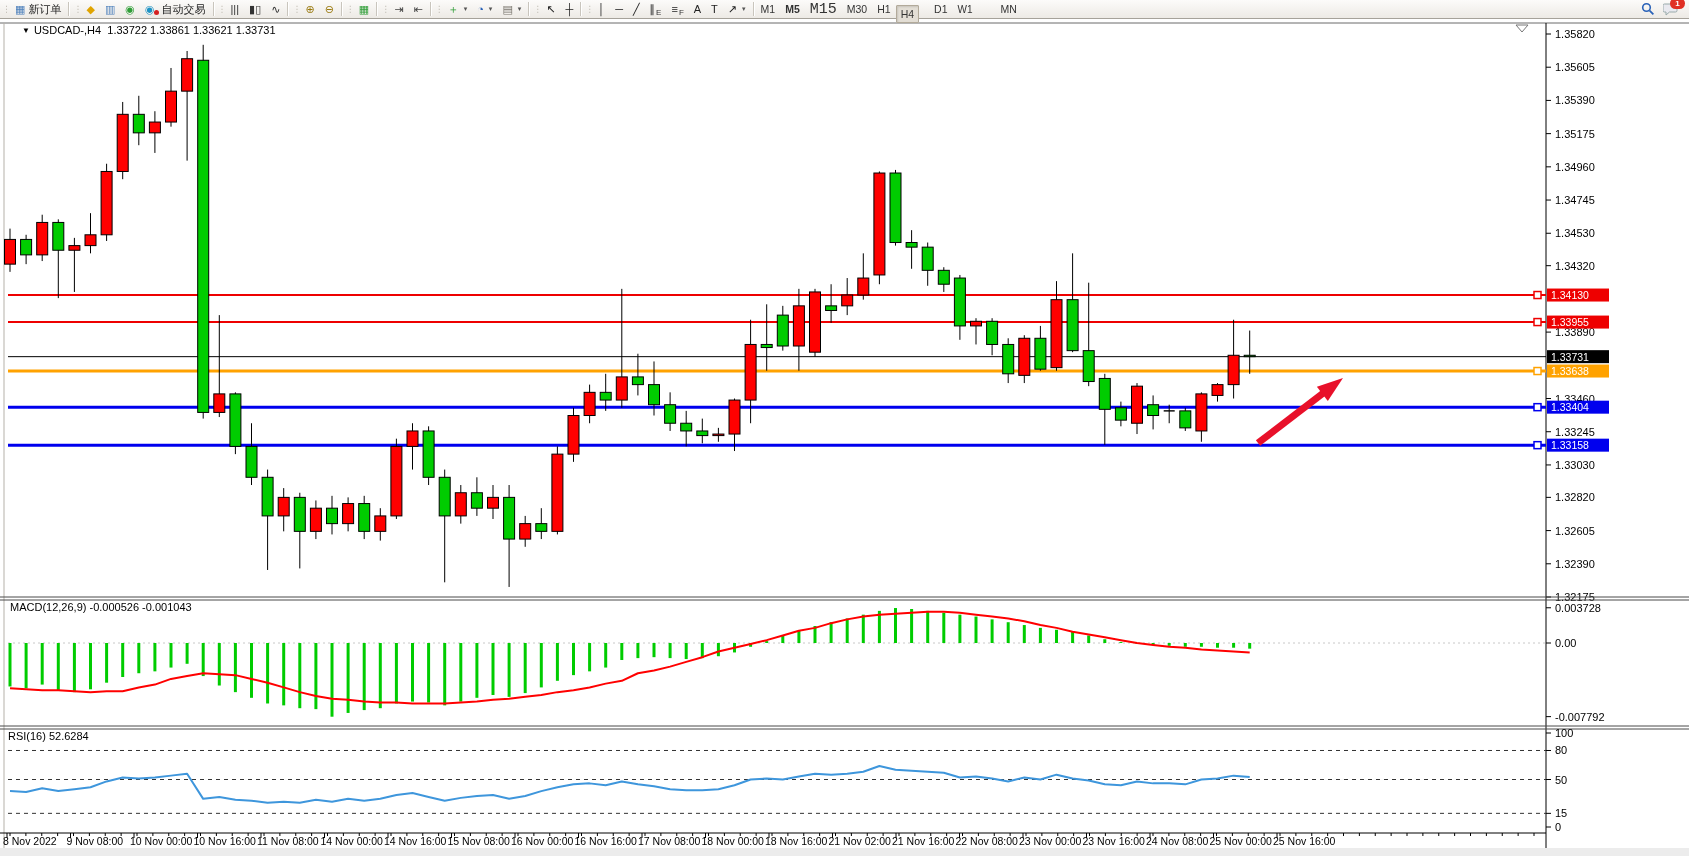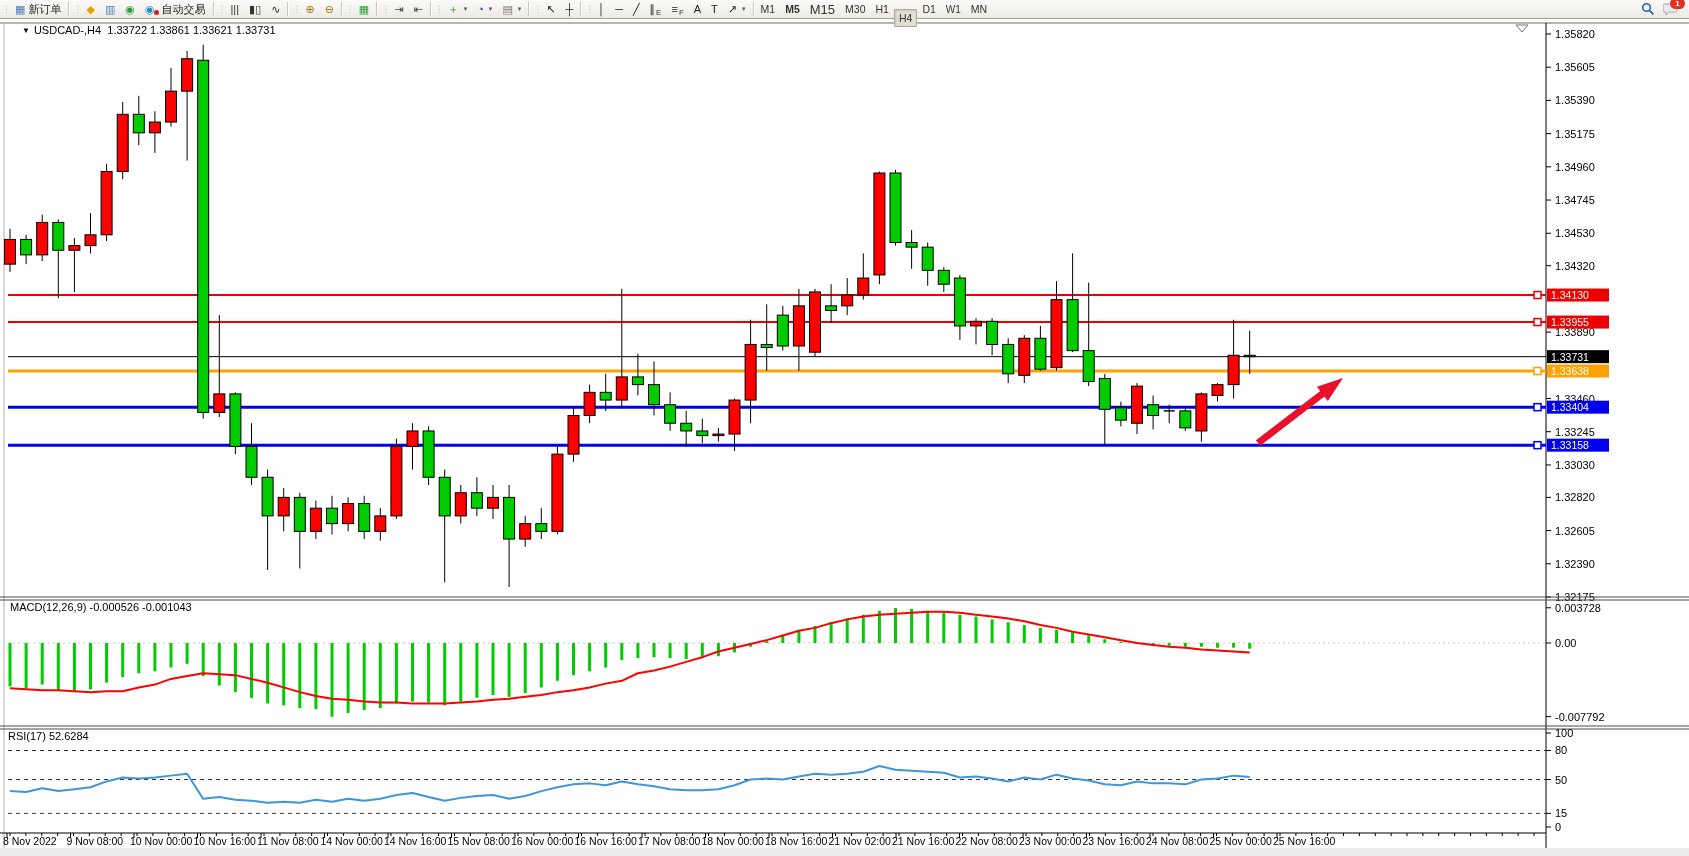--- a/index.html
+++ b/index.html
@@ -145,50 +145,50 @@
         <div class="tb-btn">
           <span class="ic" style="color: rgb(34, 34, 34);">T</span>
         </div>
         <div class="tb-btn">
           <span class="ic" style="color: rgb(34, 34, 34);">↗</span>
           <span class="caret">▾</span>
         </div>
       </div>
       <span class="sep"></span>
     </div>
-  <div id="tb-timeframes" style="display:flex;height:100%">
+  <div id="tb-timeframes" style="display:flex;align-items:center;height:100%">
       <div class="tb-btn" style="font-size: 10.5px; color: rgb(51, 51, 51);">M1</div>
       <div class="tb-btn" style="font-size: 10.5px; color: rgb(51, 51, 51); font-weight: bold;">M5</div>
-      <div class="tb-btn" style="font-size: 13px; color: rgb(51, 51, 51);">M15</div>
+      <div class="tb-btn" style="font-size: 15px; color: rgb(51, 51, 51); font-family: Liberation Mono, monospace;">M15</div>
       <div class="tb-btn" style="font-size: 10.5px; color: rgb(51, 51, 51);">M30</div>
       <div class="tb-btn" style="font-size: 10.5px; color: rgb(51, 51, 51);">H1</div>
       <div class="tb-btn pressed" style="font-size: 10.5px; color: rgb(51, 51, 51); margin-top: 9px;">H4</div>
-      <div class="tb-btn" style="font-size: 10.5px; color: rgb(51, 51, 51);">D1</div>
+      <div class="tb-btn" style="font-size: 10.5px; color: rgb(51, 51, 51); margin-left: 10px;">D1</div>
       <div class="tb-btn" style="font-size: 10px; color: rgb(51, 51, 51);">W1</div>
-      <div class="tb-btn" style="font-size: 10.5px; color: rgb(51, 51, 51);">MN</div>
+      <div class="tb-btn" style="font-size: 10.5px; color: rgb(51, 51, 51); margin-left: 18px;">MN</div>
     </div>
   <div id="tb-right">
     <span style="position:relative;display:inline-block;width:14px;height:14px">
       <svg width="14" height="14" viewBox="0 0 14 14">
           <circle cx="5.5" cy="5.5" r="3.8" fill="none" stroke="#2a62b8" stroke-width="1.6"></circle>
           <line x1="8.6" y1="8.6" x2="12.4" y2="12.4" stroke="#2a62b8" stroke-width="1.8"></line>
         </svg>
     </span>
     <span style="position:relative;display:inline-block;width:16px;height:14px">
       <svg width="16" height="14" viewBox="0 0 16 14">
           <path d="M1.5 2 h11 a1.5 1.5 0 0 1 1.5 1.5 v5 a1.5 1.5 0 0 1 -1.5 1.5 h-6 l-3.5 3 v-3 h-1.5 a1.5 1.5 0 0 1 -1.5 -1.5 v-5 a1.5 1.5 0 0 1 1.5 -1.5 z" fill="#e9e9ef" stroke="#9aa"></path>
         </svg>
       <span class="badge">1</span>
     </span>
   </div>
 </div>
 
 <div class="ol" id="chart-title" style="left:22px;top:24px"><span class="dd">▼</span><span>USDCAD-,H4</span><span>  </span><span>1.33722 1.33861 1.33621 1.33731</span></div>
 <div class="ol" style="left:10px;top:601px">MACD(12,26,9) -0.000526 -0.001043</div>
-<div class="ol" style="left:8px;top:730px">RSI(17) 52.6284</div>
+<div class="ol" style="left:8px;top:730px">RSI(16) 52.6284</div>
 
 <svg id="chart-svg" width="1689" height="856" viewBox="0 0 1689 856" xmlns="http://www.w3.org/2000/svg">
     <rect x="0" y="19" width="1689" height="837" fill="#ffffff"></rect>
     <rect x="0" y="848" width="1689" height="8" fill="#ececec"></rect>
     <line x1="0" y1="23" x2="1689" y2="23" stroke="#6a6a6a" stroke-width="1"></line>
     <line x1="4" y1="23" x2="4" y2="848" stroke="#b5b1a9" stroke-width="1"></line>
     <line x1="1546" y1="23" x2="1546" y2="848" stroke="#000" stroke-width="1"></line>
     <polygon points="1516,25 1528,25 1522,32" fill="none" stroke="#777" stroke-width="1"></polygon>
     <g>
       <line x1="8" y1="295.03429355281355" x2="1546" y2="295.03429355281355" stroke="#ee0000" stroke-width="2"></line>

